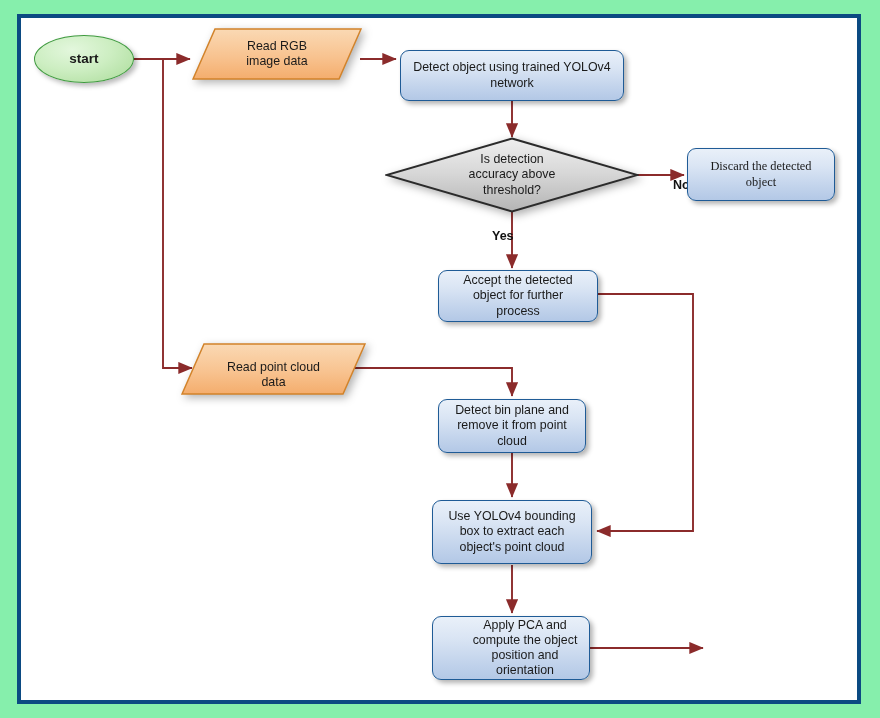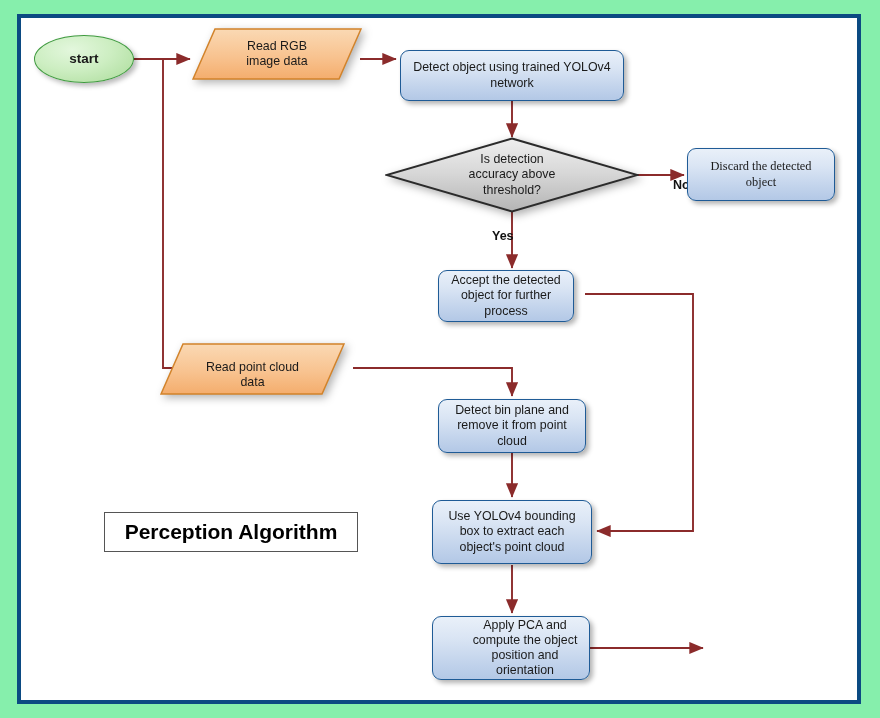--- a/index.html
+++ b/index.html
@@ -227,27 +227,27 @@
 
   <div class="edge-label" style="left:647px; top:178px;">No</div>
 
   <div class="edge-label" style="left:466px; top:229px;">Yes</div>
 
   <div class="node process" style="left:687px; top:148px; width:148px; height:53px;">
     <span style="white-space:pre-line;font-family:Liberation Serif, serif;">Discard the detected
 object</span>
   </div>
 
-  <div class="node process" style="left:438px; top:270px; width:136px; height:52px;">
+  <div class="node process" style="left:438px; top:270px; width:160px; height:52px;">
     <span style="white-space:pre-line;">Accept the detected
 object for further
 process</span>
   </div>
 
-  <div class="io-wrap" style="left:160px; top:343px; width:185px; height:64px;">
+  <div class="io-wrap" style="left:181px; top:343px; width:185px; height:64px;">
     <svg width="185" height="52" viewBox="0 0 185 52" xmlns="http://www.w3.org/2000/svg">
       <defs>
         <linearGradient id="ioGrad2" x1="0" y1="0" x2="0" y2="1">
           <stop offset="0%" stop-color="#fad9b4"></stop>
           <stop offset="55%" stop-color="#f8c390"></stop>
           <stop offset="100%" stop-color="#f4ad6d"></stop>
         </linearGradient>
       </defs>
       <polygon points="23,1 184,1 162,51 1,51" fill="url(#ioGrad2)" stroke="#d2832a" stroke-width="1.5"></polygon>
     </svg>
@@ -269,17 +269,14 @@
 object's point cloud</span>
   </div>
 
   <div class="node process" style="left:432px; top:616px; width:158px; height:64px;">
     <span style="white-space:pre-line;margin-left:28px;">Apply PCA and
 compute the object
 position and orientation</span>
   </div>
 
 
-  <div id="title-box">
-    <span>Perception Algorithm</span>
-  </div>
 
 </div>
 
 </body></html>

